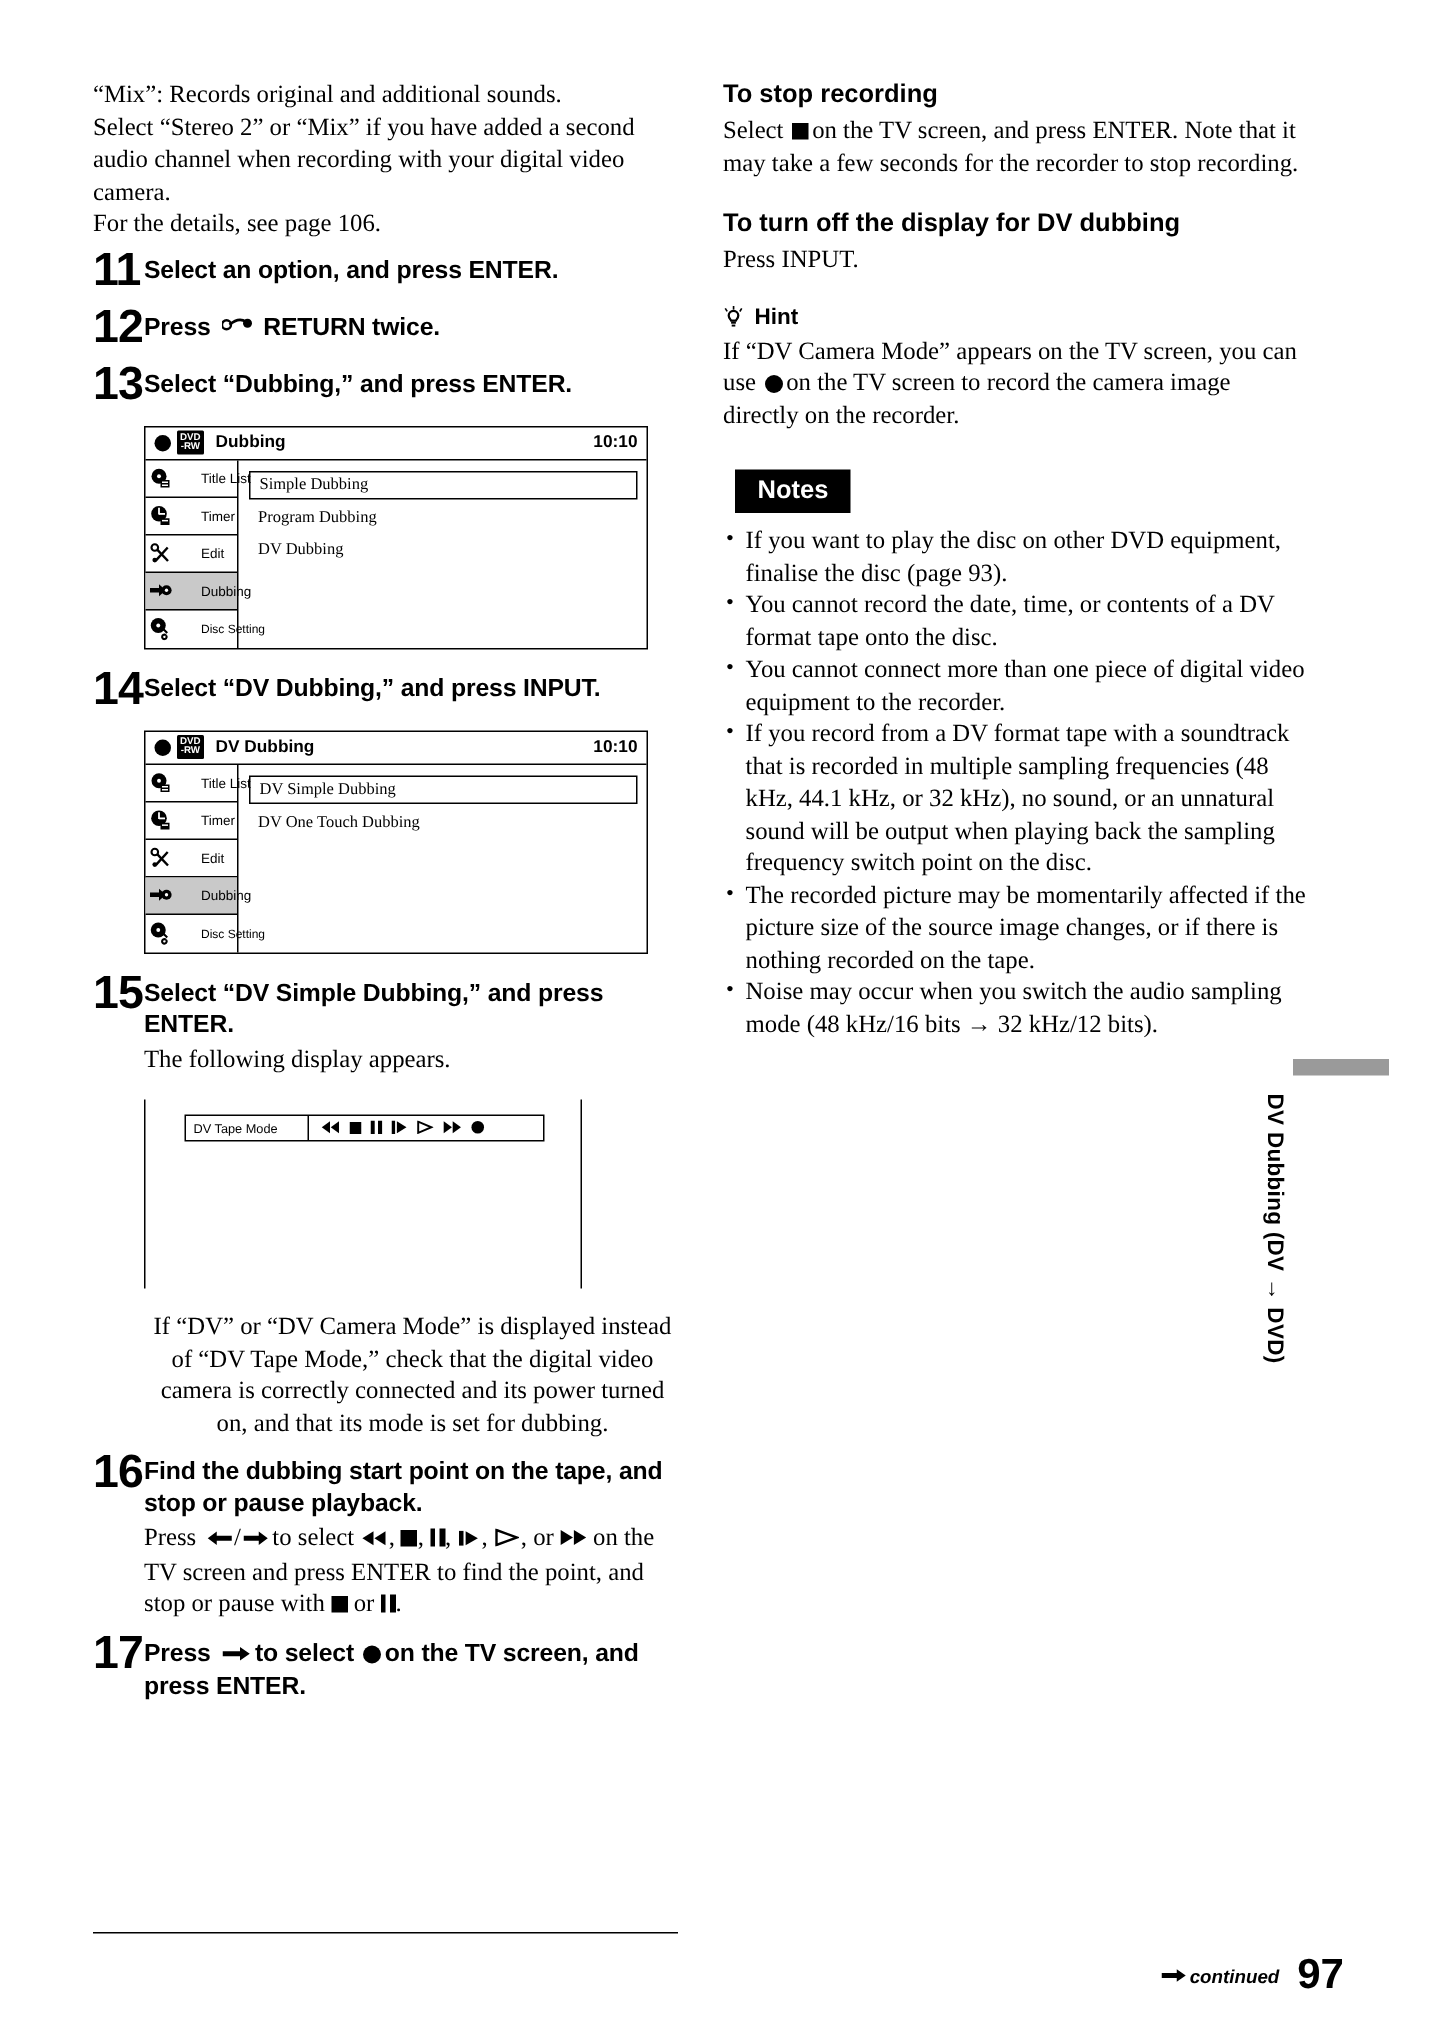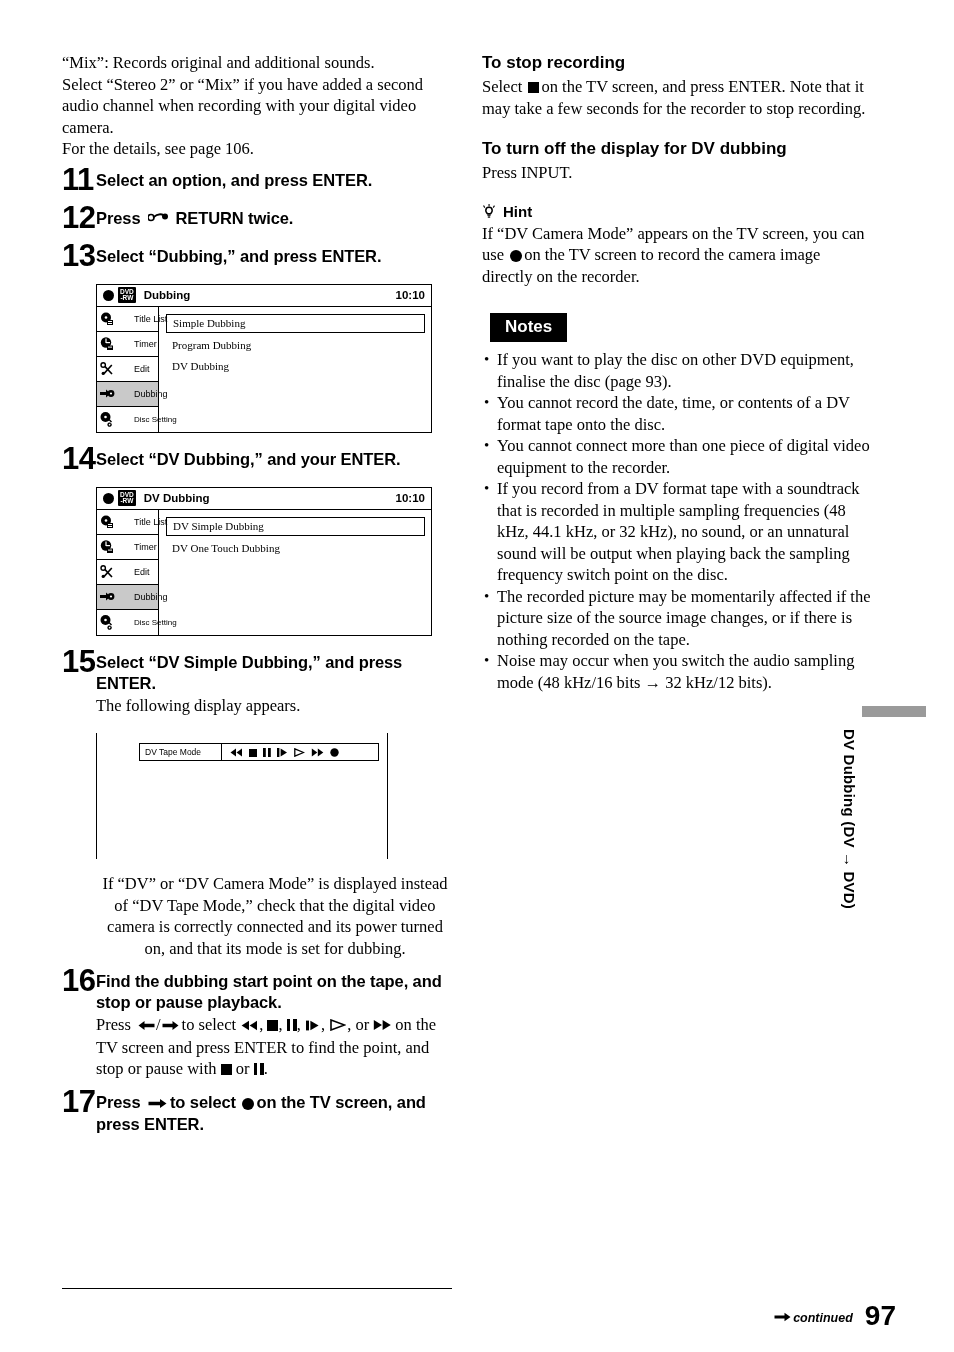--- a/index.html
+++ b/index.html
@@ -114,21 +114,21 @@
     padding:2px 0 3px 6px;margin-bottom:4px;
   }
   .osd-opt.boxed{border:1.4px solid #000;padding:2px 0 3px 6px;}
 
   
   .tape-frame{
     position:relative;border-left:1.6px solid #000;border-right:1.6px solid #000;
     width:292px;height:126px;box-sizing:border-box;background:#fff;
   }
   .tape-bar{
-    position:absolute;left:42px;top:10px;width:240px;height:18px;
+    position:absolute;left:26px;top:10px;width:240px;height:18px;
     border:1.3px solid #000;box-sizing:border-box;display:flex;align-items:center;
   }
   .tape-label{
     width:82px;height:100%;border-right:1.3px solid #000;box-sizing:border-box;
     display:flex;align-items:center;padding-left:5px;
     font-family:"Liberation Sans", sans-serif;font-size:8.5px;
   }
   .tape-icons{display:flex;align-items:center;gap:6px;padding-left:8px;}
   .tape-icons .ti{display:block;}
 
@@ -269,21 +269,21 @@
             <div class="osd-opt">Program Dubbing</div>
             <div class="osd-opt">DV Dubbing</div>
           </div>
         </div>
       </div>
     </div>
 
     <div class="step" style="margin-top:16px;">
       <div class="step-num">14</div>
       <div class="step-body">
-        <div class="step-title">Select “DV Dubbing,” and your ENTER.</div>
+        <div class="step-title">Select “DV Dubbing,” and press INPUT.</div>
       </div>
     </div>
 
     <div style="margin:10px 0 0 34px;">
       <div class="osd">
         <div class="osd-head">
           <div class="osd-rec-dot"></div>
           <div class="dvdrw">
             <span>DVD</span>
             <span>-RW</span>

